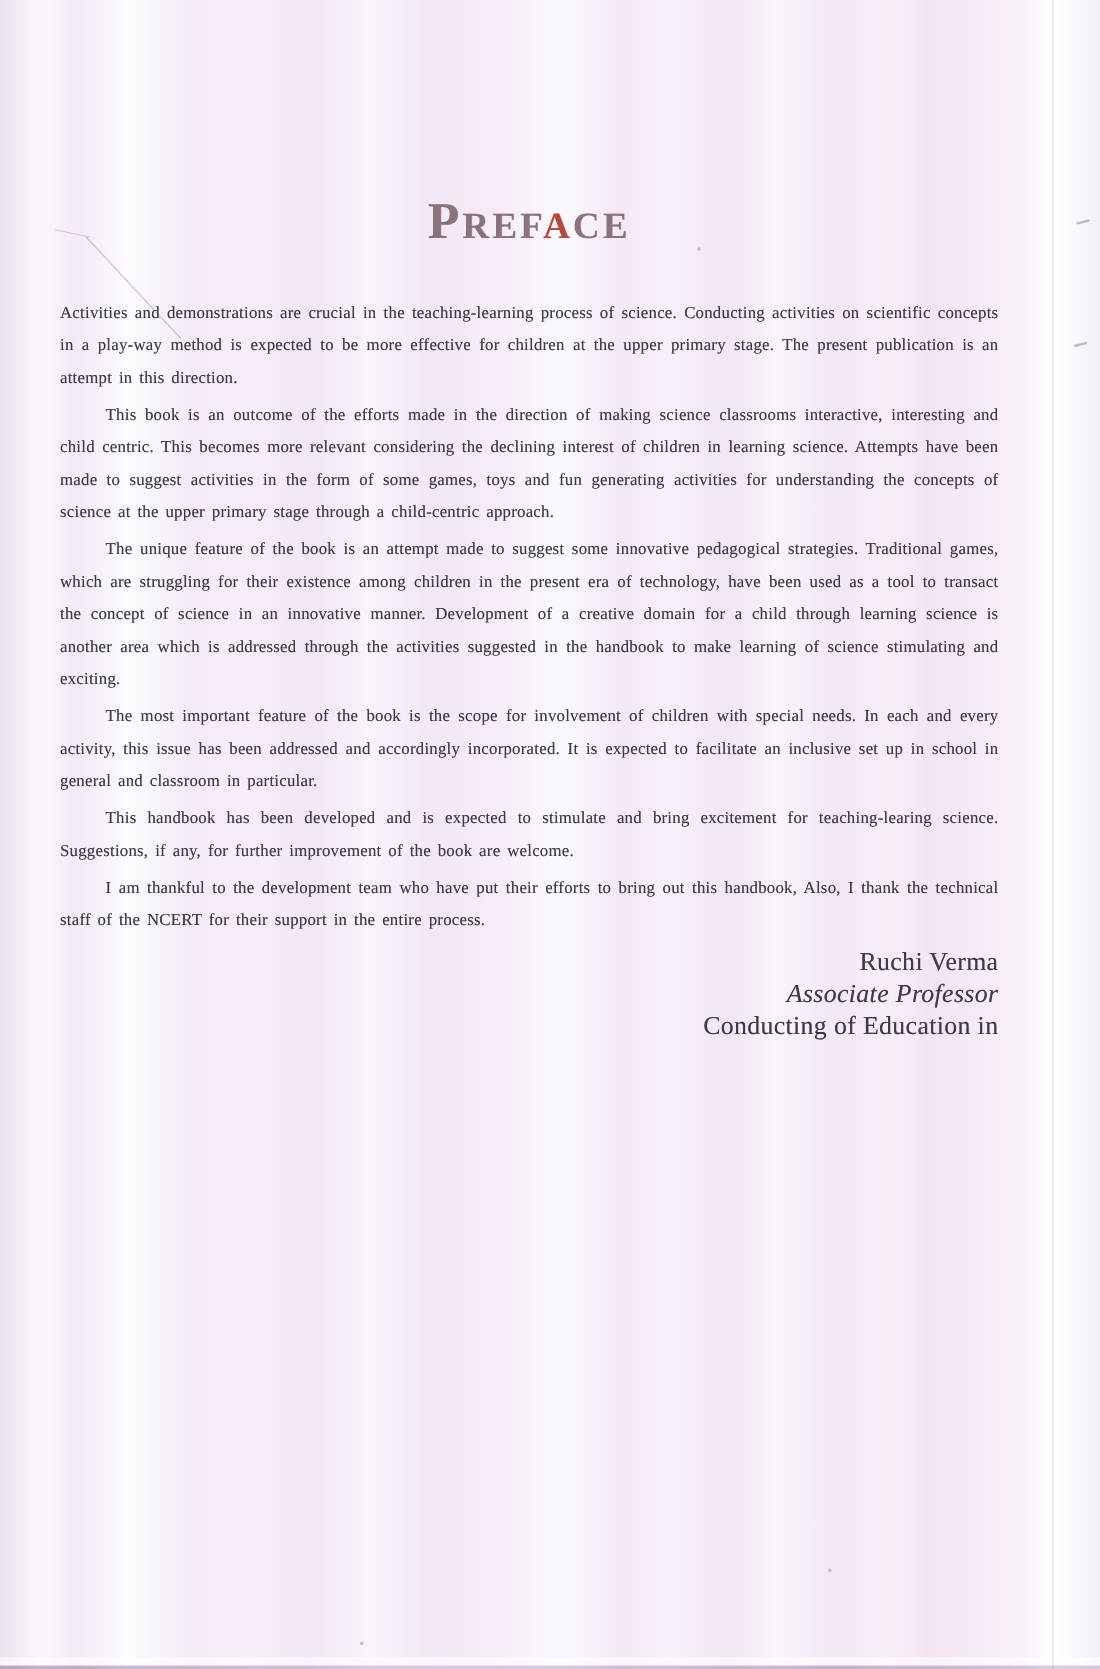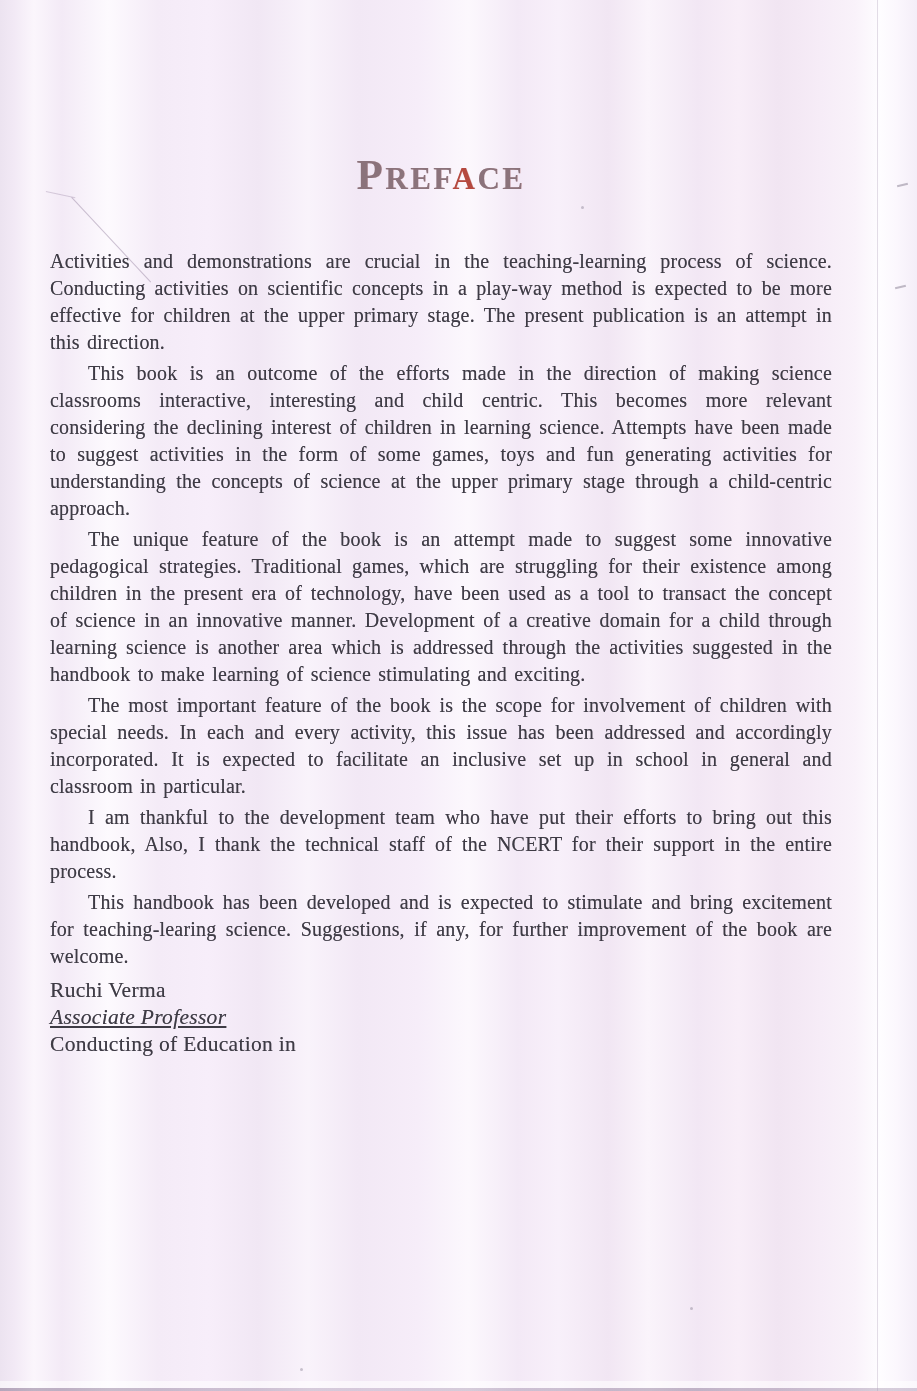--- a/index.html
+++ b/index.html
@@ -28,61 +28,62 @@
     content: "";
     position: absolute;
     left: 877px;
     top: 0;
     width: 1px;
     height: 100%;
     background: rgba(165, 145, 175, 0.30);
   }
   .title {
     position: absolute;
-    top: 130px;
+    top: 140px;
     left: 50px;
     width: 782px;
     text-align: center;
     line-height: 48px;
     letter-spacing: 2.5px;
     color: #8b737b;
     text-shadow: 0.4px 0 0 rgba(170, 90, 90, 0.35);
   }
   .t-lead { font-size: 43px; }
   .t-sc   { font-size: 31px; }
   .t-accent { color: #b5493f; }
 
   .text-col {
     position: absolute;
     left: 50px;
     top: 248px;
     width: 782px;
   }
   .para {
     margin: 0 0 4px 0;
-    font-size: 20px;
+    font-size: 14px;
     line-height: 27px;
     text-align: justify;
     text-indent: 38px;
     color: #3e3b45;
     letter-spacing: 0.2px;
     word-spacing: 2px;
     text-shadow: 0 0 0.5px rgba(62, 59, 69, 0.55);
   }
   .para.first { text-indent: 0; }
 
   .signature {
     margin-top: 7px;
+    text-align: right;
     font-size: 21.5px;
     line-height: 27px;
     color: #3e3b45;
     letter-spacing: 0.3px;
     text-shadow: 0 0 0.5px rgba(62, 59, 69, 0.55);
   }
-  .sig-role { font-style: italic; text-decoration: underline; }
+  .sig-role { font-style: italic; }
 
   
   .crease {
     position: absolute;
     left: 72px;
     top: 197px;
     width: 116px;
     height: 1px;
     background: rgba(145, 125, 155, 0.45);
     transform: rotate(47deg);
@@ -144,22 +145,22 @@
   <div class="speck s2"></div>
   <div class="speck s3"></div>
 
   <h1 class="title"><span class="t-lead">P</span><span class="t-sc">REF</span><span class="t-sc t-accent">A</span><span class="t-sc">CE</span></h1>
 
   <div class="text-col">
     <p class="para first">Activities and demonstrations are crucial in the teaching-learning process of science. Conducting activities on scientific concepts in a play-way method is expected to be more effective for children at the upper primary stage. The present publication is an attempt in this direction.</p>
     <p class="para">This book is an outcome of the efforts made in the direction of making science classrooms interactive, interesting and child centric. This becomes more relevant considering the declining interest of children in learning science. Attempts have been made to suggest activities in the form of some games, toys and fun generating activities for understanding the concepts of science at the upper primary stage through a child-centric approach.</p>
     <p class="para">The unique feature of the book is an attempt made to suggest some innovative pedagogical strategies. Traditional games, which are struggling for their existence among children in the present era of technology, have been used as a tool to transact the concept of science in an innovative manner. Development of a creative domain for a child through learning science is another area which is addressed through the activities suggested in the handbook to make learning of science stimulating and exciting.</p>
     <p class="para">The most important feature of the book is the scope for involvement of children with special needs. In each and every activity, this issue has been addressed and accordingly incorporated. It is expected to facilitate an inclusive set up in school in general and classroom in particular.</p>
+    <p class="para">This handbook has been developed and is expected to stimulate and bring excitement for teaching-learing science. Suggestions, if any, for further improvement of the book are welcome.</p>
     <p class="para">I am thankful to the development team who have put their efforts to bring out this handbook, Also, I thank the technical staff of the NCERT for their support in the entire process.</p>
-    <p class="para">This handbook has been developed and is expected to stimulate and bring excitement for teaching-learing science. Suggestions, if any, for further improvement of the book are welcome.</p>
 
     <div class="signature">
       <div>Ruchi Verma</div>
       <div class="sig-role">Associate Professor</div>
       <div>Conducting of Education in</div>
     </div>
   </div>
 
   <div class="edge-bottom-light"></div>
   <div class="edge-bottom"></div>

